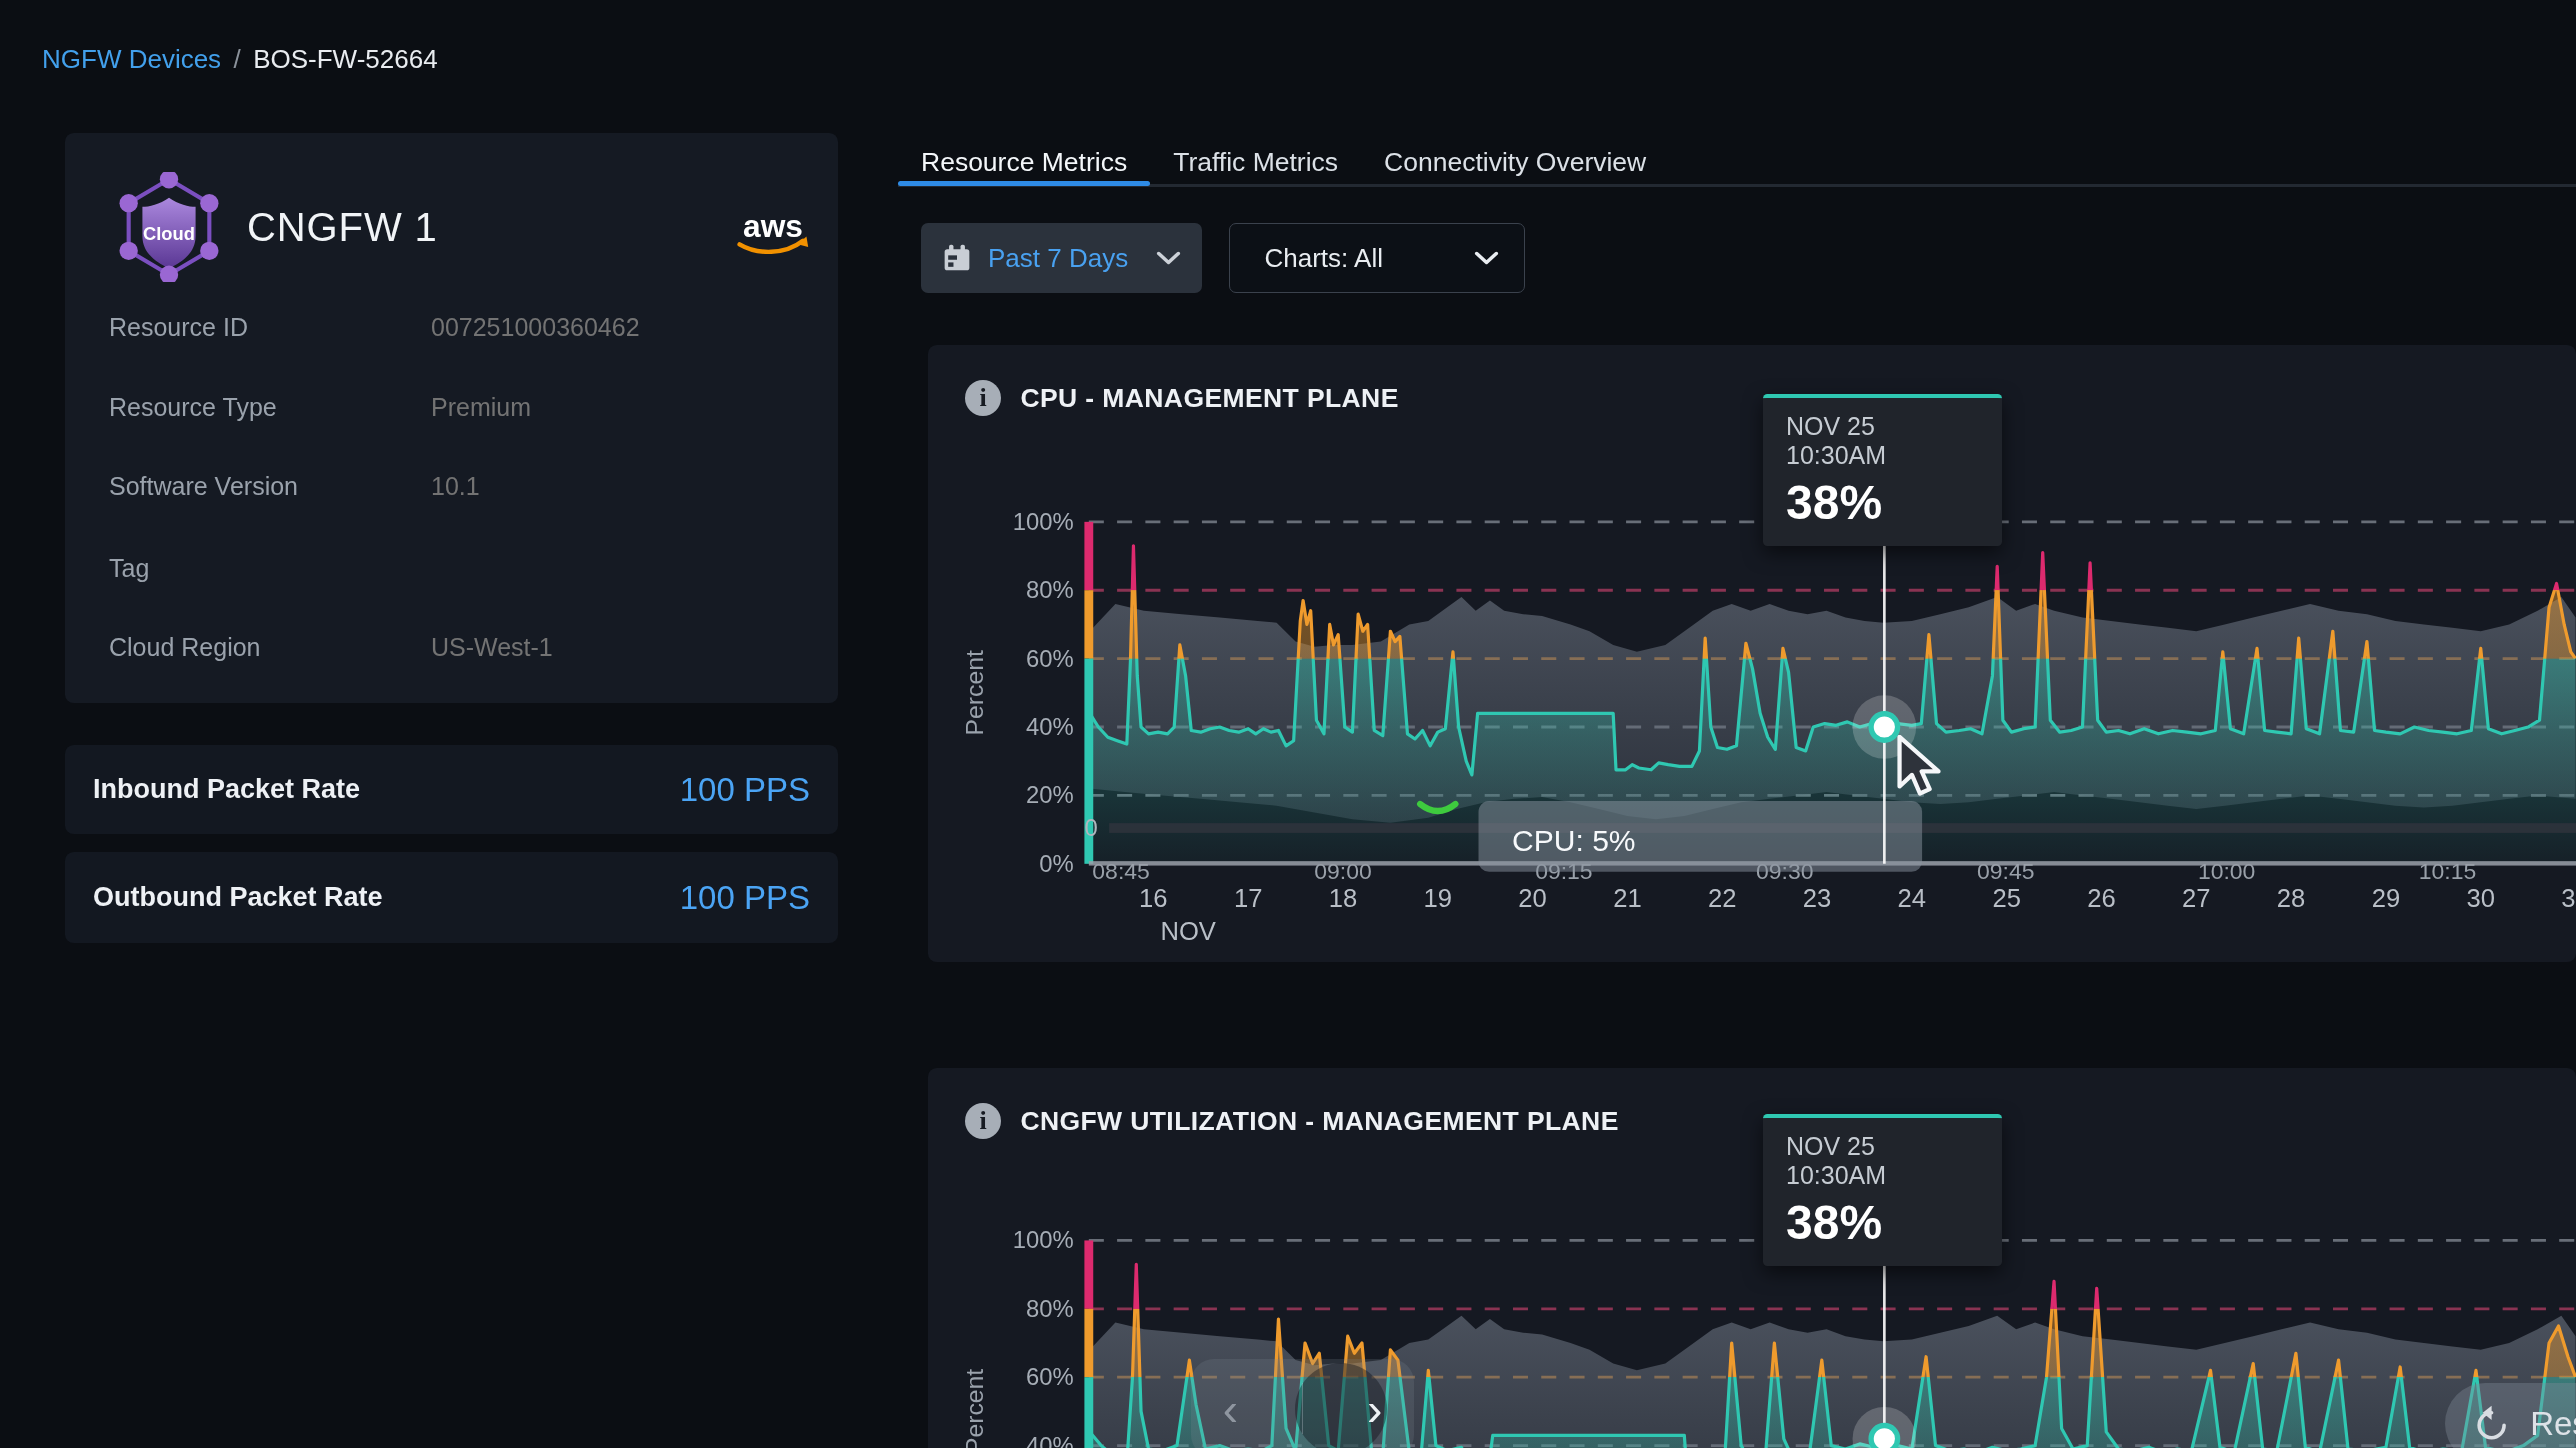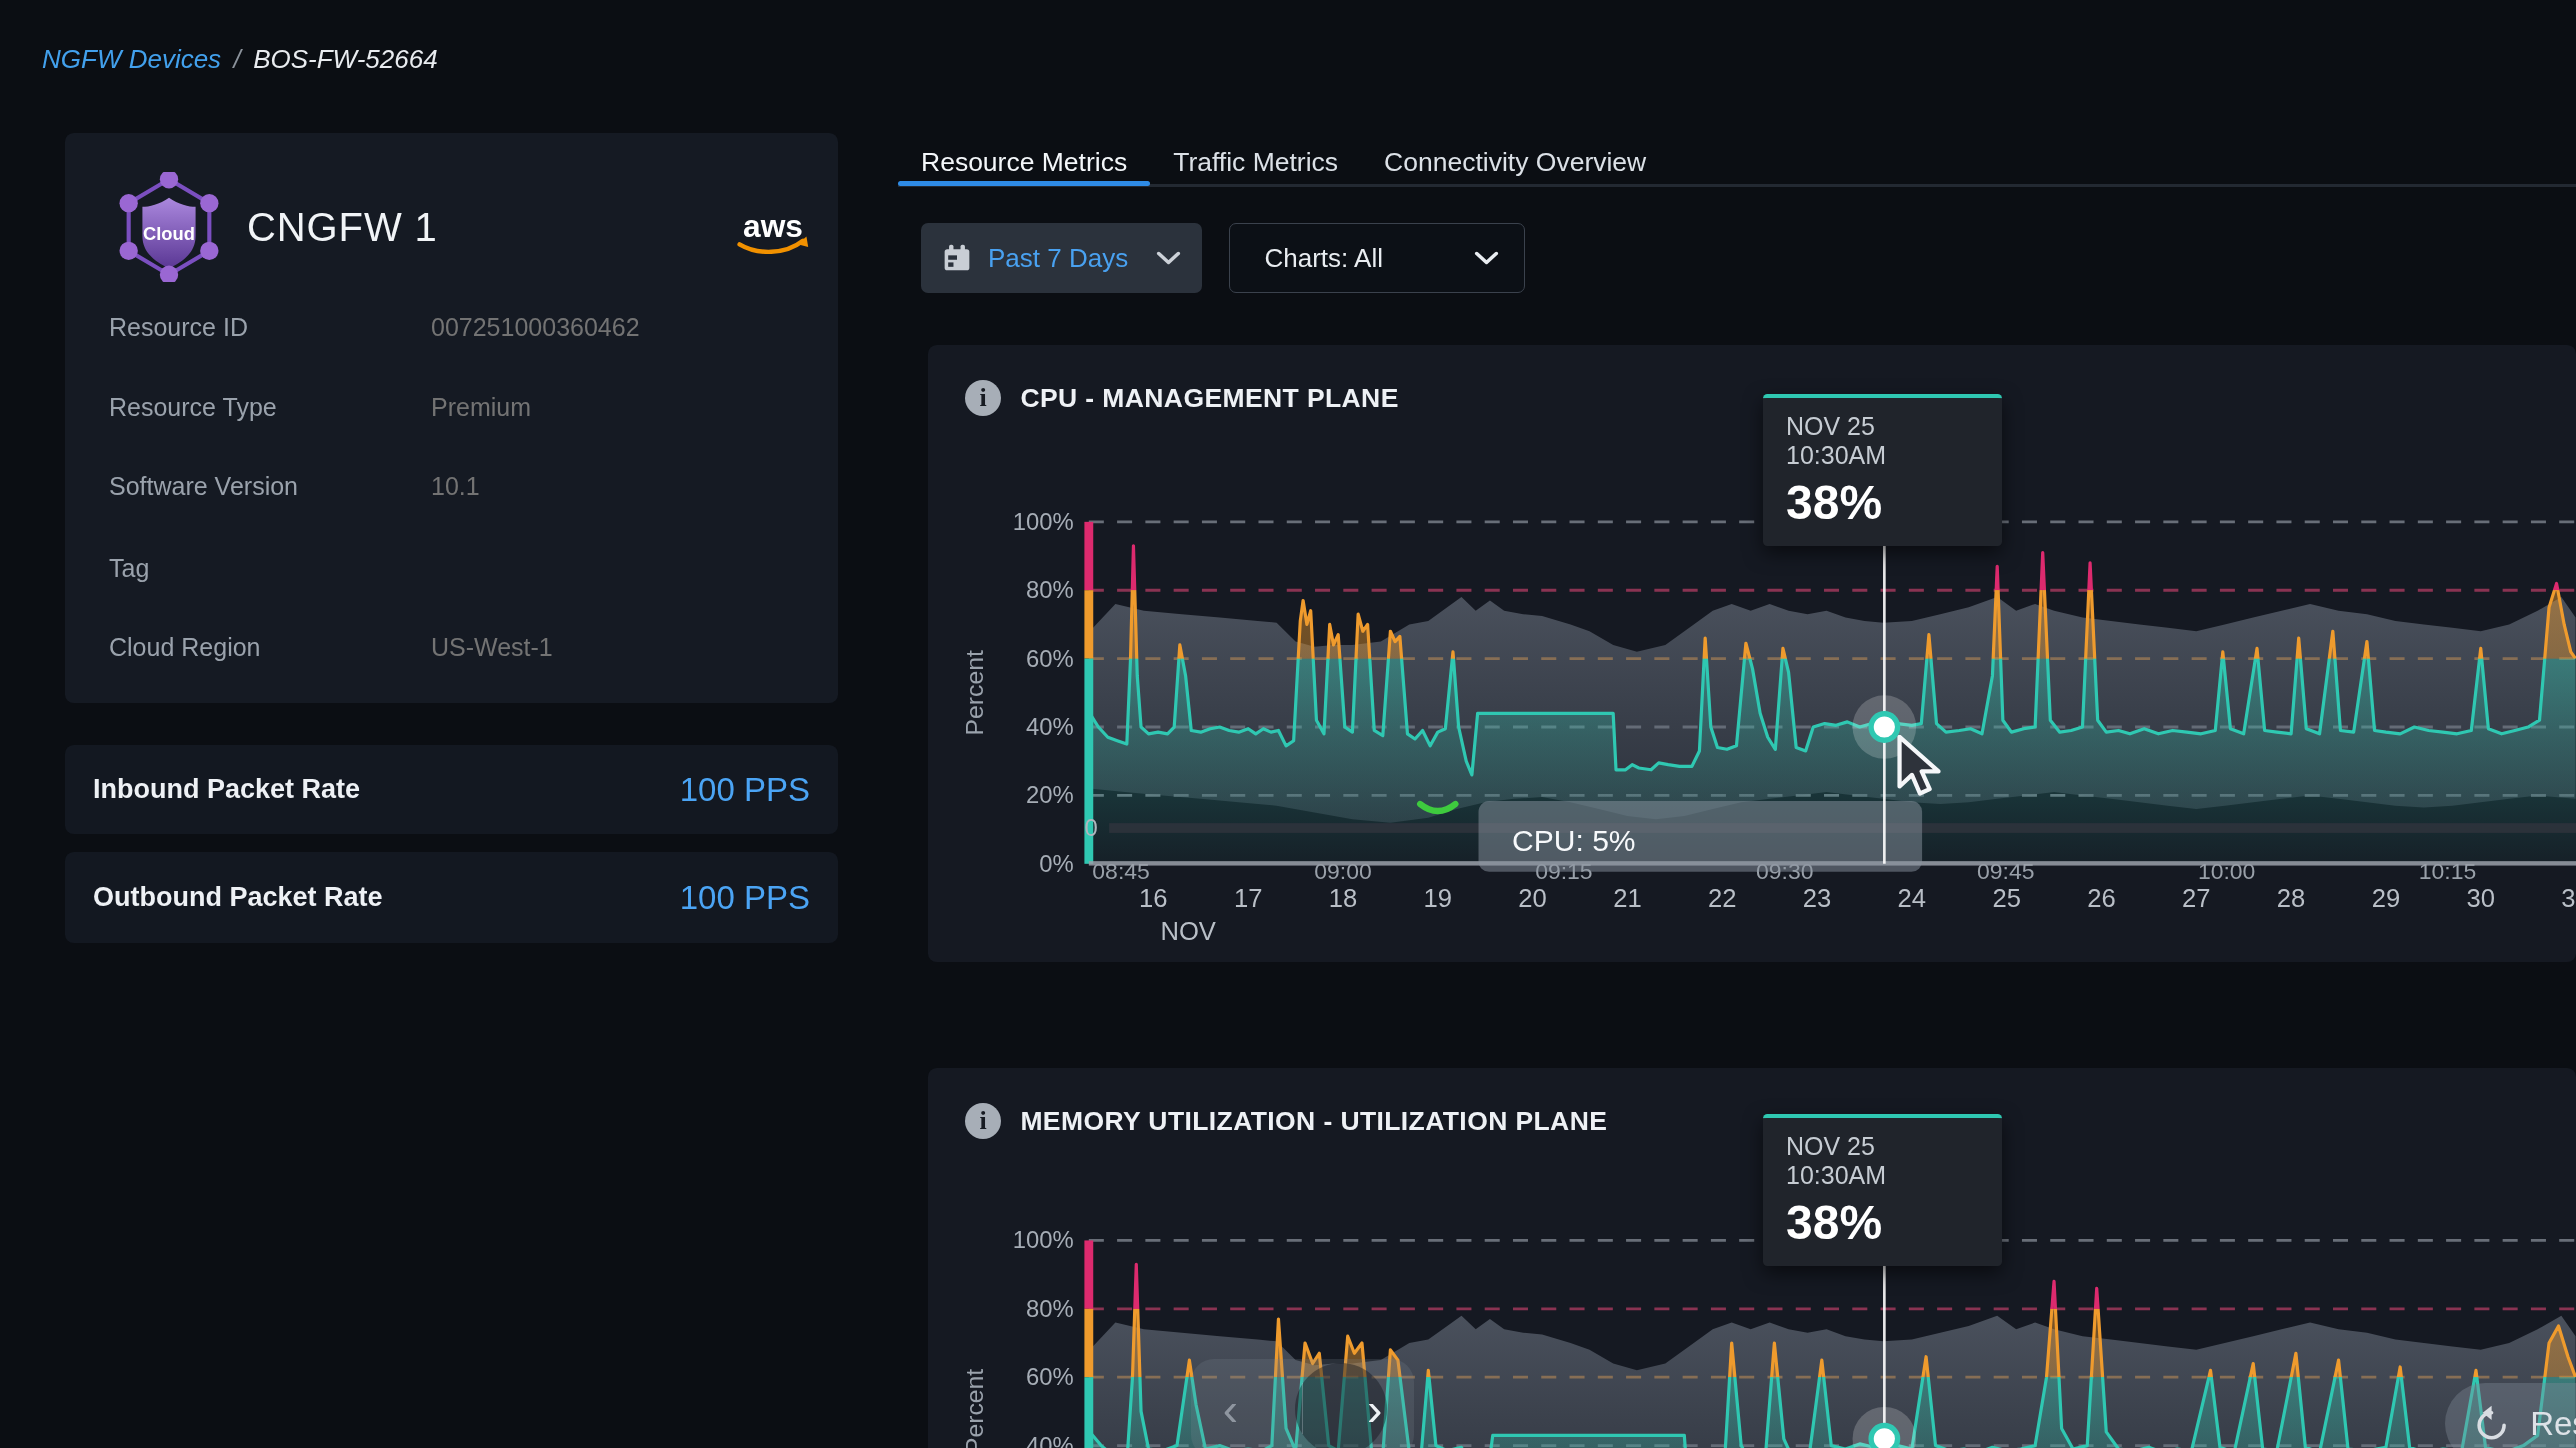--- a/index.html
+++ b/index.html
@@ -6,21 +6,21 @@
   html,body { width:2576px; height:1449px; overflow:hidden; }
   body {
     position:relative;
     background:#0b0e13;
     font-family:"Liberation Sans", sans-serif;
     color:#e8ebef;
   }
   .abs { position:absolute; }
 
   
-  .breadcrumb { left:42px; top:44px; font-size:26px; display:flex; gap:12.4px; align-items:center;font-style:italic; }
+  .breadcrumb { left:42px; top:44px; font-size:26px; display:flex; gap:12.4px; align-items:center; }
   .breadcrumb .link { color:#42a0ec; cursor:pointer; }
   .breadcrumb .sep { color:#8b929b; }
   .breadcrumb .current { color:#e9ecf0; }
 
   
   .device-card { left:65px; top:133px; width:773px; height:570px; background:#151a23; border-radius:8.8px; }
   .device-icon { position:absolute; left:49px; top:39px; width:110px; height:110px; }
   .device-title { position:absolute; left:182px; top:72px; font-size:40px; letter-spacing:0.9px; color:#f1f4f7; font-weight:400; }
   .aws-logo { position:absolute; left:664px; top:74px; width:88px; height:57px; }
   .field-row { position:absolute; left:44px; width:689px; display:flex; font-size:25px; }
@@ -248,21 +248,21 @@
     </svg>
   <div class="tooltip" style="top:49px;">
     <div class="tooltip-date">NOV 25 10:30AM</div>
     <div class="tooltip-value">38%</div>
   </div>
 </div>
 
 <div class="abs chart-card" style="top:1068px;">
   <div class="chart-header">
     <div class="info-icon">i</div>
-    <div class="chart-title">MEMORY UTILIZATION - UTILIZATION PLANE</div>
+    <div class="chart-title">CNGFW UTILIZATION - MANAGEMENT PLANE</div>
   </div>
   <svg id="mem-svg" class="chart-svg" width="1648" height="617" viewBox="0 0 1865 698">
       <defs>
         <linearGradient id="mem-stroke" gradientUnits="userSpaceOnUse" x1="0" y1="195" x2="0" y2="582">
           <stop offset="0" stop-color="#dd2a6e"></stop>
           <stop offset="0.199" stop-color="#dd2a6e"></stop>
           <stop offset="0.201" stop-color="#ef9b2d"></stop>
           <stop offset="0.399" stop-color="#ef9b2d"></stop>
           <stop offset="0.401" stop-color="#2fc8b2"></stop>
           <stop offset="1" stop-color="#2fc8b2"></stop>

